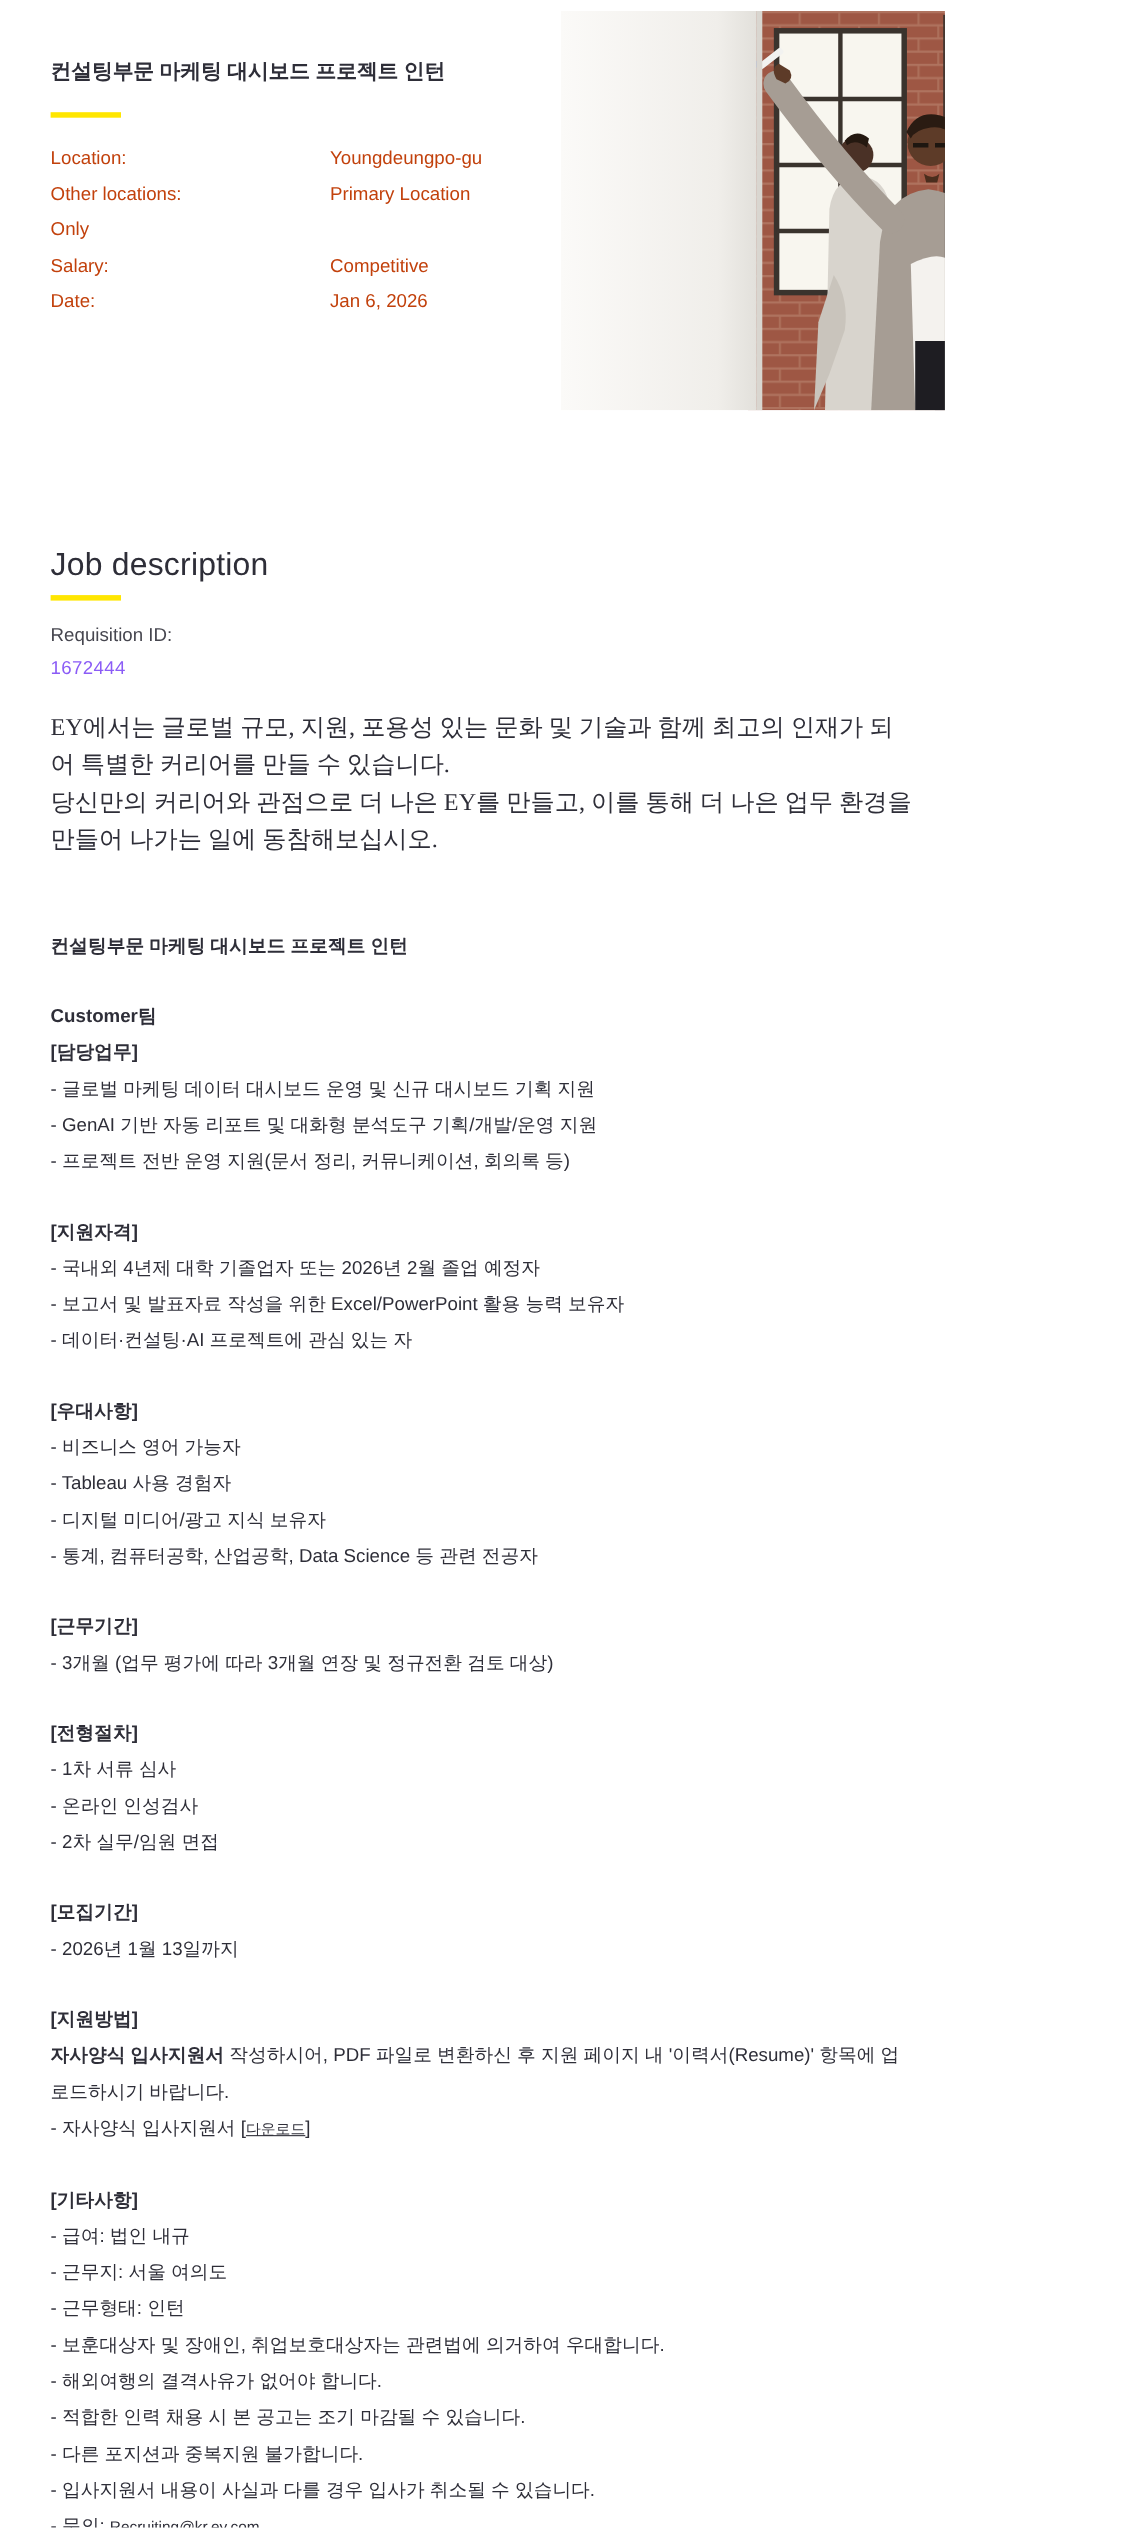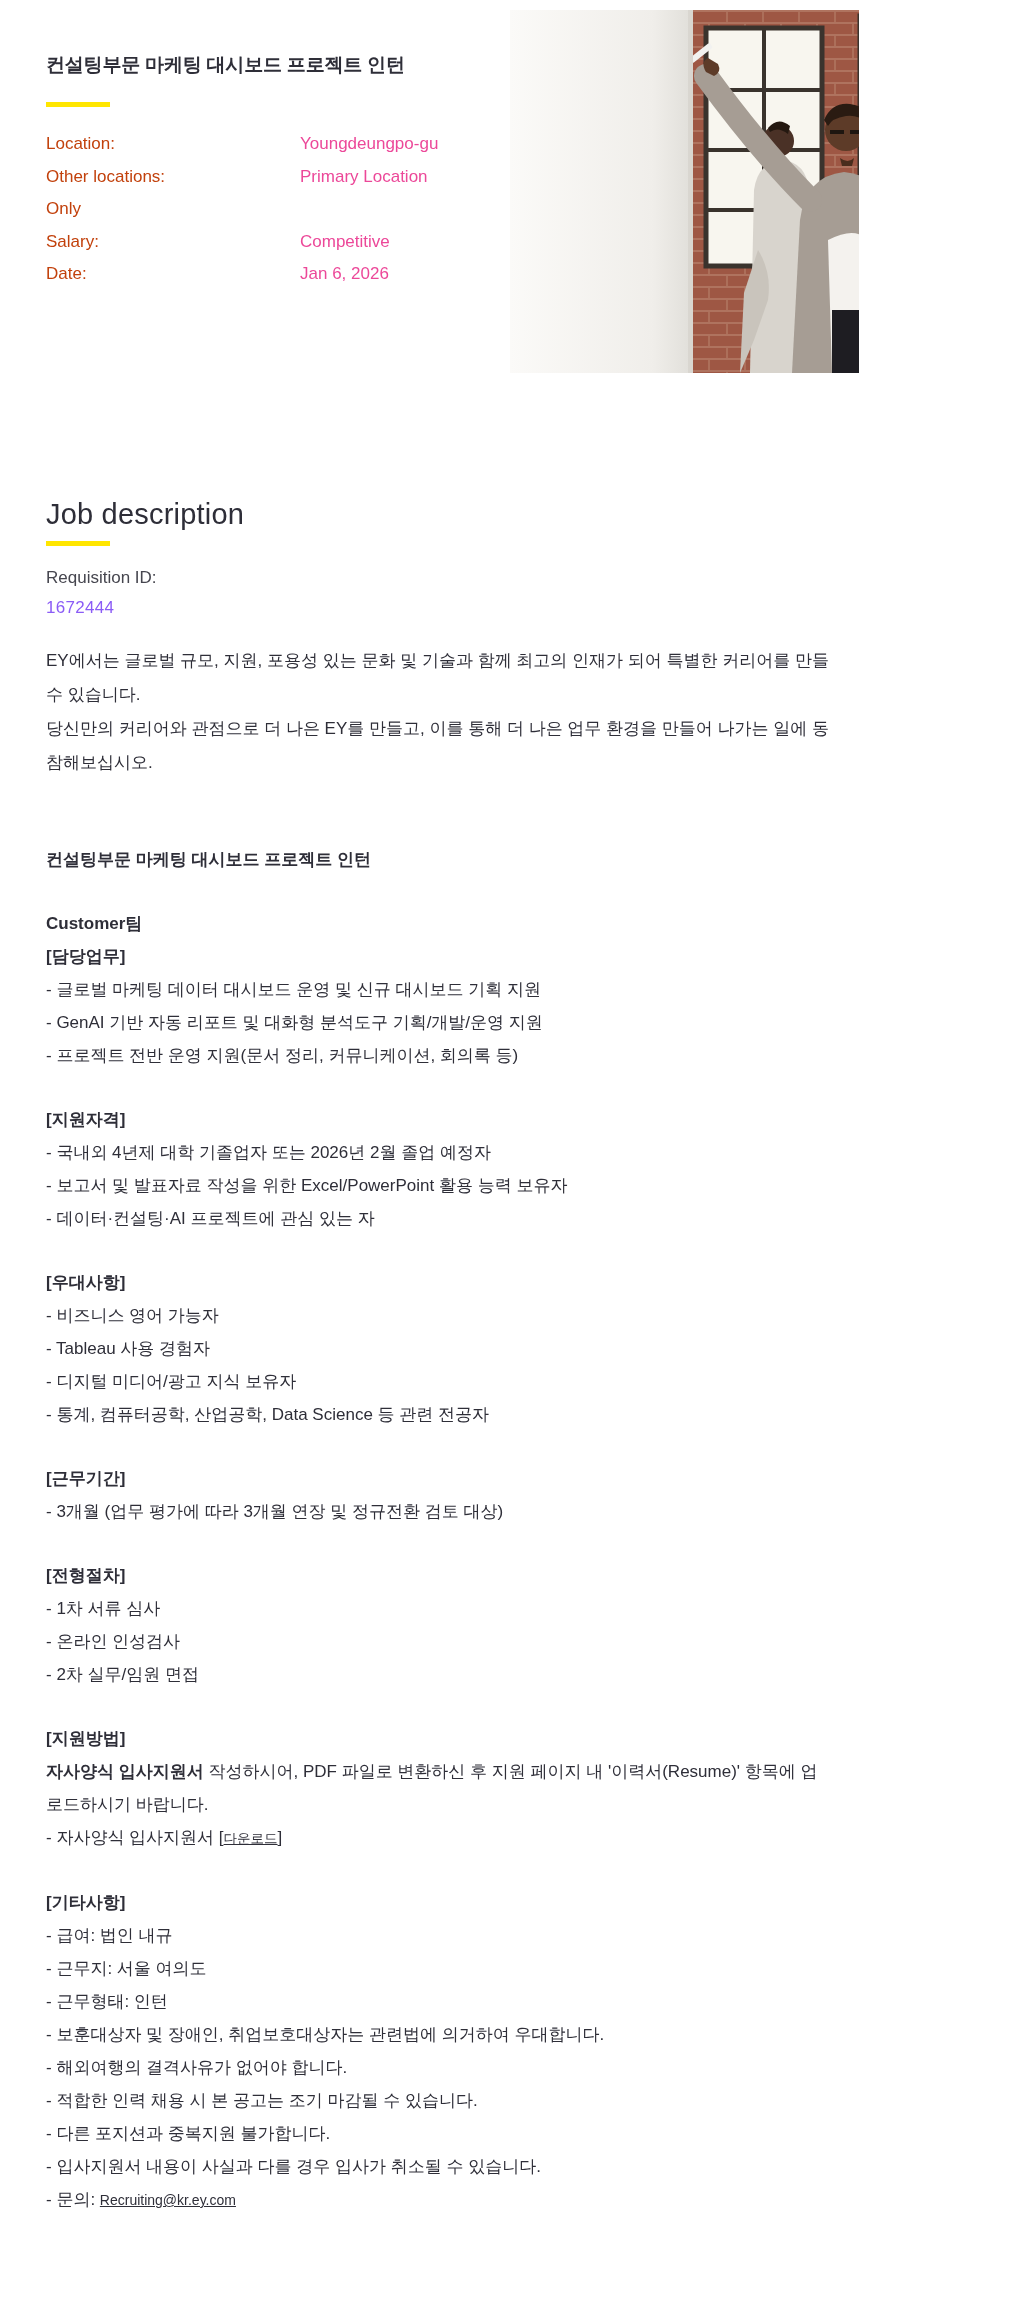--- a/index.html
+++ b/index.html
@@ -23,37 +23,37 @@
     letter-spacing: -0.2px;
   }
   .accent-bar {
     width: 64px; height: 5px;
     background: #ffe600;
     margin: 24px 0 0 46px;
   }
   .summary { margin: 21px 0 0 46px; width: 450px; font-size: 17px; }
   .field-row { display: flex; line-height: 32.5px; }
   .field-label { flex: none; width: 254px; color: #c2410c; }
-  .field-value { color: #ec4899; }
+  .field-value { color: #c2410c; }
   .photo-wrap { position: absolute; left: 510px; top: 10px; width: 467px; height: 363px; }
   
   .main { padding: 0 27px 0 46px; }
   .jd-heading {
     margin: 125px 0 0 0;
     font-size: 29px;
     font-weight: 400;
     color: #2e2e38;
     letter-spacing: 0.2px;
   }
   .accent-bar2 { width: 64px; height: 5px; background: #ffe600; margin-top: 10px; }
   .req-row { display: flex; margin-top: 17px; font-size: 17px; line-height: 30px; flex-direction: column; }
   .req-label { flex: none; width: 254px; color: #46464f; }
   .req-value { color: #8b5cf6; letter-spacing: 0.3px; }
   .intro { margin-top: 21px; }
-  .intro p { margin: 0; font-size: 17px; line-height: 34px; color: #2e2e38; }
+  .intro p { margin: 0; font-size: 22px; line-height: 34px; color: #2e2e38; font-family: Liberation Serif, serif; }
   .block { margin-top: 31px; font-size: 17px; line-height: 33px; color: #2e2e38; }
   .block-position { margin-top: 63px; }
   .bold { font-weight: 700; }
   .line { margin: 0; }
   .dl-link {
     font-size: 13.5px;
     color: #2e2e38;
     text-decoration: underline;
     cursor: pointer;
   }
@@ -221,20 +221,24 @@
       <div class="line">- 3개월 (업무 평가에 따라 3개월 연장 및 정규전환 검토 대상)</div>
     </div>
 
     <div class="block">
       <div class="line bold">[전형절차]</div>
       <div class="line">- 1차 서류 심사</div>
       <div class="line">- 온라인 인성검사</div>
       <div class="line">- 2차 실무/임원 면접</div>
     </div>
 
+    <div class="block">
+      <div class="line bold">[모집기간]</div>
+      <div class="line">- 2026년 1월 13일까지</div>
+    </div>
 
     <div class="block">
       <div class="line bold">[지원방법]</div>
       <div class="line"><span class="bold">자사양식 입사지원서</span><span> 작성하시어, PDF 파일로 변환하신 후 지원 페이지 내 '이력서(Resume)' 항목에 업로드하시기 바랍니다.</span></div>
       <div class="line"><span>- 자사양식 입사지원서 [</span><a class="dl-link">다운로드</a><span>]</span></div>
     </div>
 
     <div class="block">
       <div class="line bold">[기타사항]</div>
       <div class="line">- 급여: 법인 내규</div>

